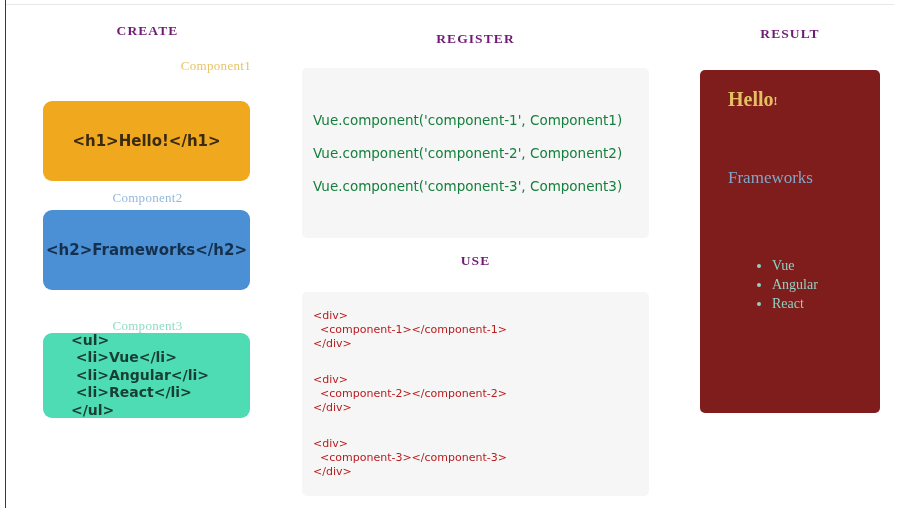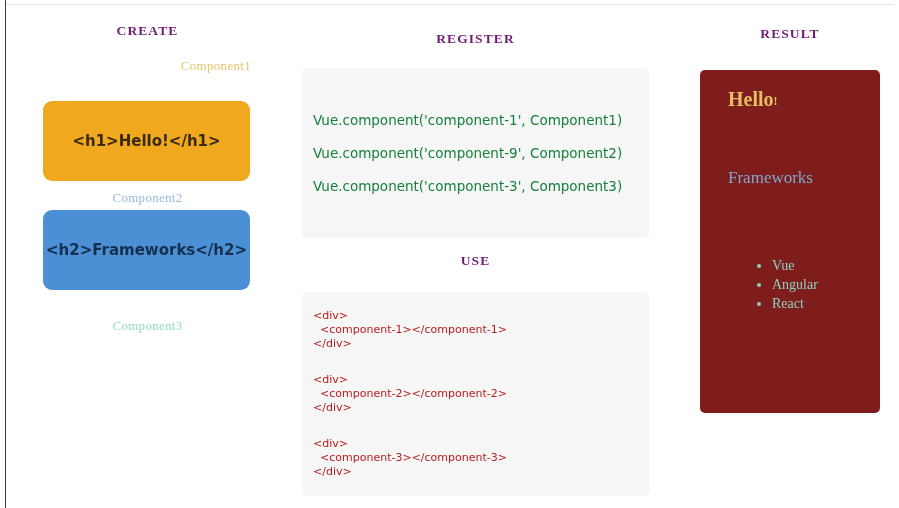--- a/index.html
+++ b/index.html
@@ -187,24 +187,31 @@
   <div class="comp-box" id="box-c1">
     <div class="box-code">&lt;h1&gt;Hello!&lt;/h1&gt;</div>
   </div>
 
   <div class="comp-label" id="lbl-c2">Component2</div>
   <div class="comp-box" id="box-c2">
     <div class="box-code">&lt;h2&gt;Frameworks&lt;/h2&gt;</div>
   </div>
 
   <div class="comp-label" id="lbl-c3">Component3</div>
+  <div class="comp-box" id="box-c3">
+    <div class="box-code">&lt;ul&gt;
+ &lt;li&gt;Vue&lt;/li&gt;
+ &lt;li&gt;Angular&lt;/li&gt;
+ &lt;li&gt;React&lt;/li&gt;
+&lt;/ul&gt;</div>
+  </div>
 
   <div class="panel" id="panel-register">
     <div class="reg-line" id="reg-l0">Vue.component('component-1', Component1)</div>
-    <div class="reg-line" id="reg-l1">Vue.component('component-9', Component2)</div>
+    <div class="reg-line" id="reg-l1">Vue.component('component-2', Component2)</div>
     <div class="reg-line" id="reg-l2">Vue.component('component-3', Component3)</div>
   </div>
 
   <div class="panel" id="panel-use">
     <div class="use-block" id="use-b0">&lt;div&gt;
   &lt;component-1&gt;&lt;/component-1&gt;
 &lt;/div&gt;</div>
     <div class="use-block" id="use-b1">&lt;div&gt;
   &lt;component-2&gt;&lt;/component-2&gt;
 &lt;/div&gt;</div>

